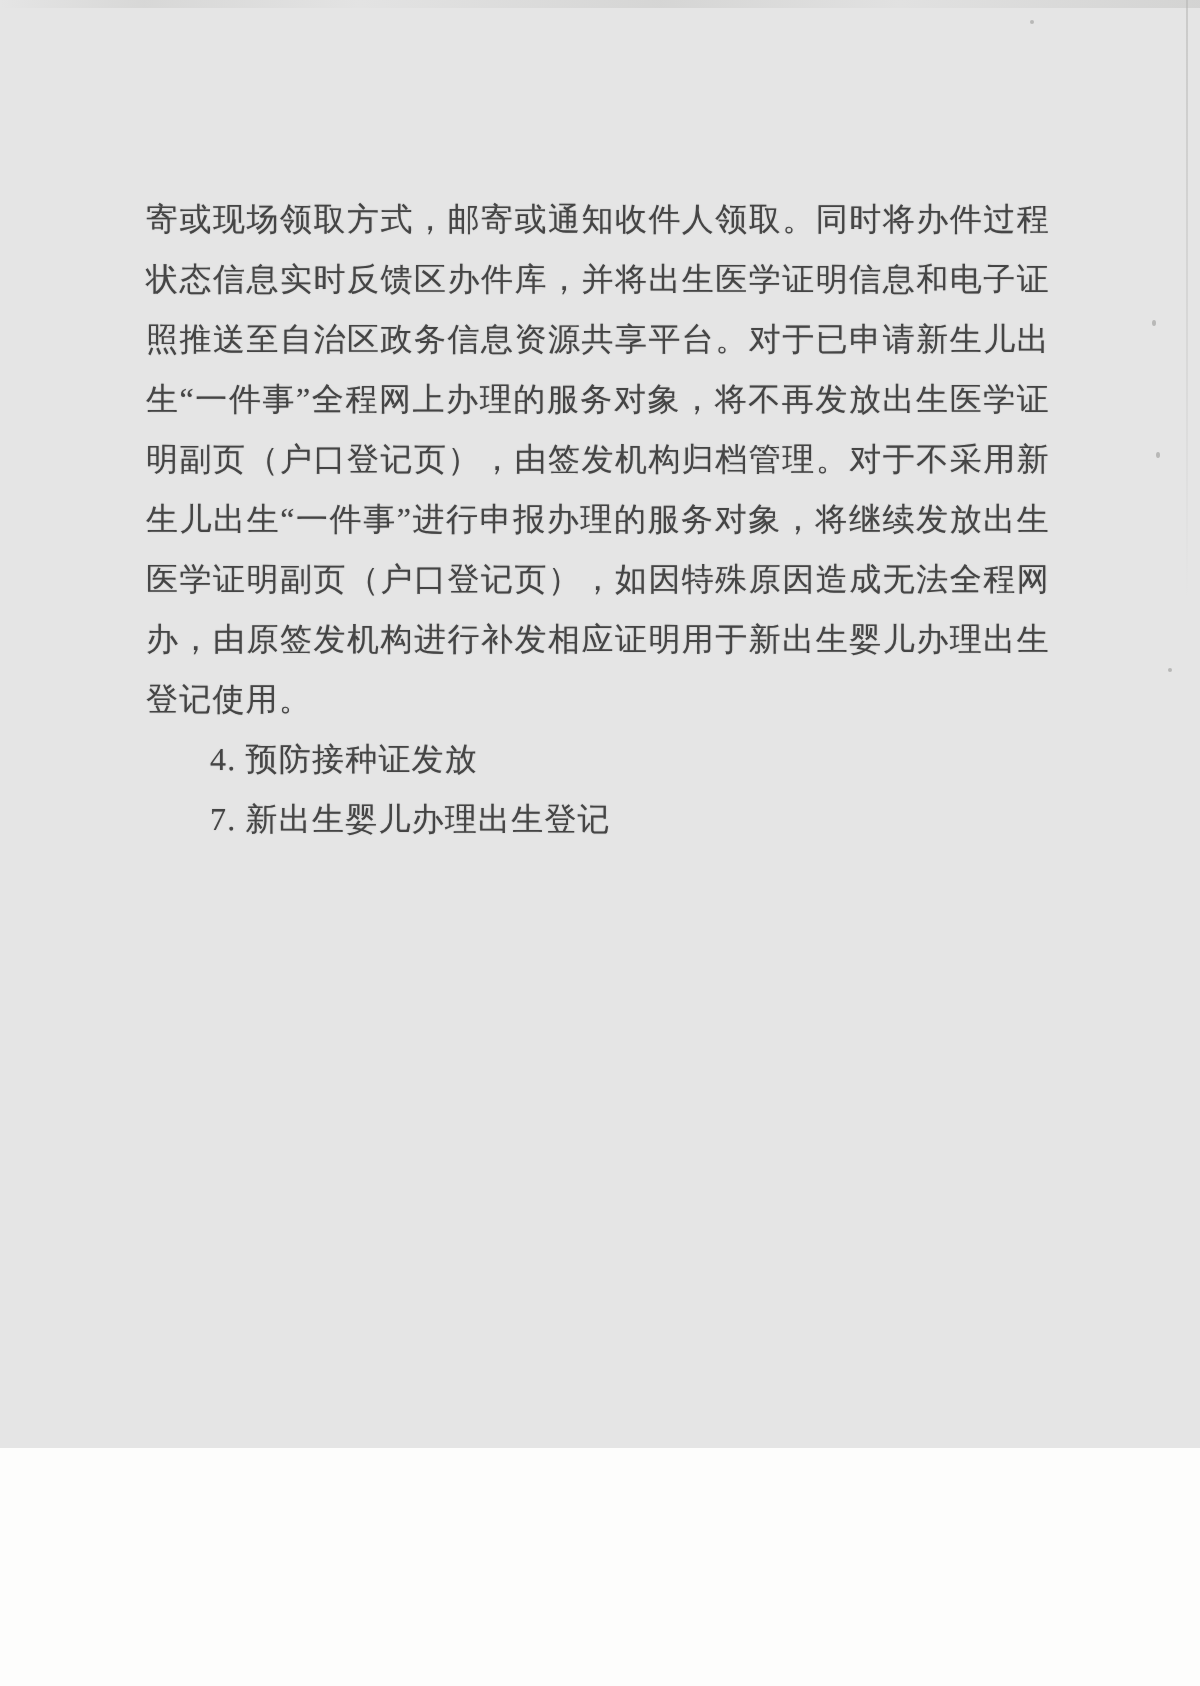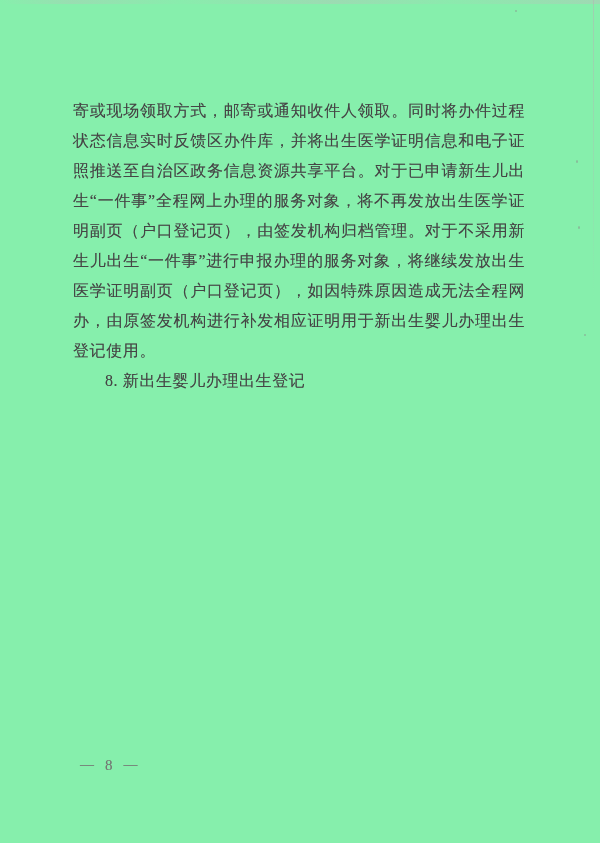--- a/index.html
+++ b/index.html
@@ -3,22 +3,22 @@
 <meta charset="utf-8">
 <style>
   html, body {
     margin: 0;
     padding: 0;
     background: #fdfdfc;
   }
   .page {
     position: relative;
     width: 600px;
-    height: 843px;
-    background: #86efac;
+    height: 724px;
+    background: #e5e5e5;
     overflow: hidden;
     font-family: "Liberation Serif", serif;
   }
   
   .scan-edge-top {
     position: absolute;
     left: 0; top: 0;
     width: 600px; height: 4px;
     background: linear-gradient(90deg,
       rgba(190,190,188,0.0) 0%,
@@ -87,21 +87,22 @@
 
   <div class="scan-edge-top"></div>
   <div class="scan-edge-right"></div>
   <div class="speck s1"></div>
   <div class="speck s2"></div>
   <div class="speck s3"></div>
   <div class="speck s4"></div>
 
   <div class="content">
     <p class="para">寄或现场领取方式，邮寄或通知收件人领取。同时将办件过程状态信息实时反馈区办件库，并将出生医学证明信息和电子证照推送至自治区政务信息资源共享平台。对于已申请新生儿出生“一件事”全程网上办理的服务对象，将不再发放出生医学证明副页（户口登记页），由签发机构归档管理。对于不采用新生儿出生“一件事”进行申报办理的服务对象，将继续发放出生医学证明副页（户口登记页），如因特殊原因造成无法全程网办，由原签发机构进行补发相应证明用于新出生婴儿办理出生登记使用。</p>
-    <p class="para indent">8. 新出生婴儿办理出生登记</p>
+    <p class="para indent">4. 预防接种证发放</p>
+    <p class="para indent">7. 新出生婴儿办理出生登记</p>
   </div>
 
   <div class="footer">
     <span class="dash">—</span>
     <span class="pagenum">8</span>
     <span class="dash">—</span>
   </div>
 
 </div>
 

